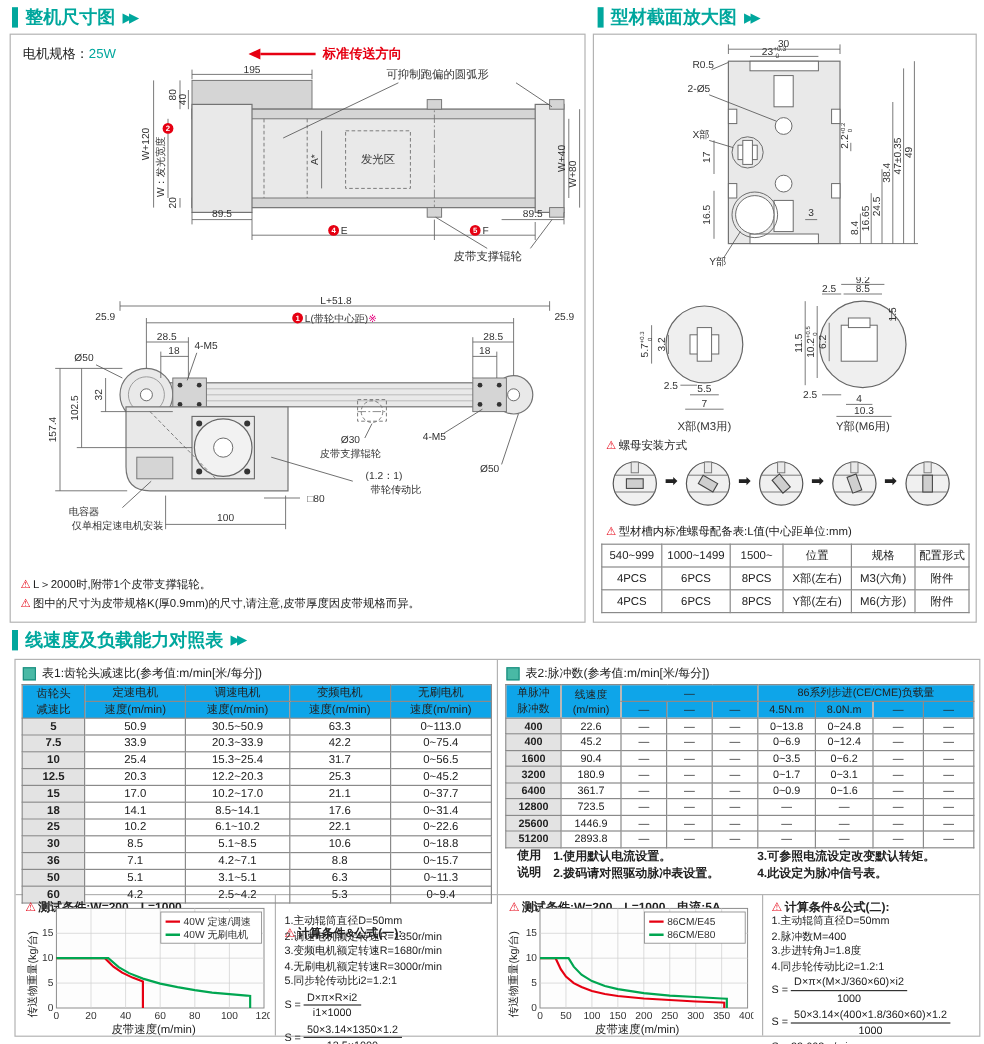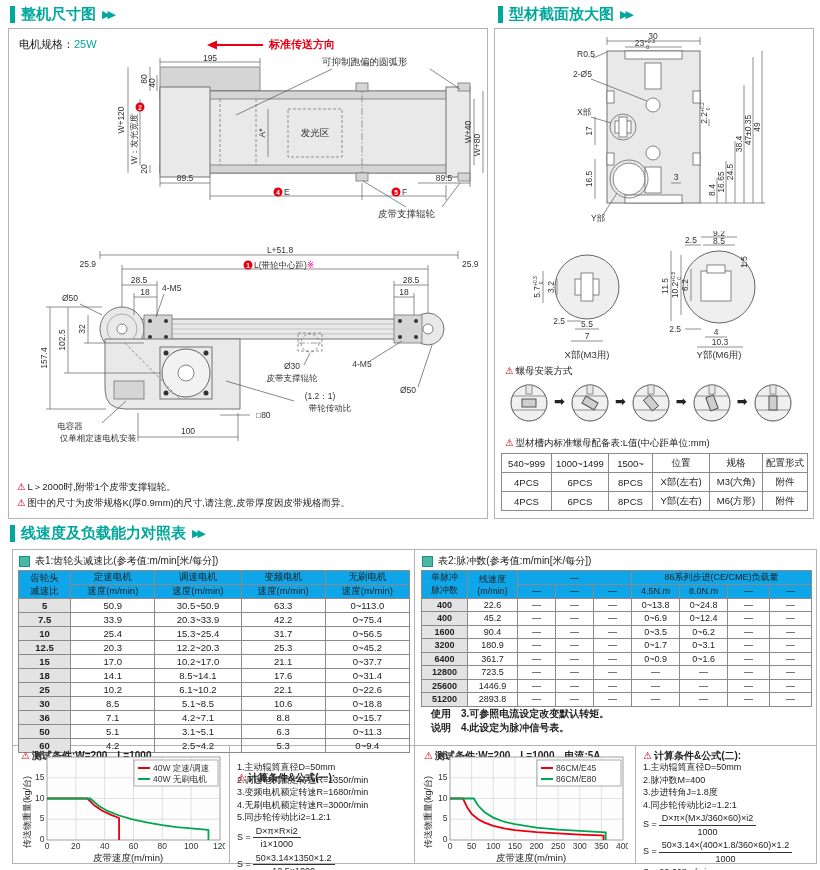--- a/index.html
+++ b/index.html
@@ -735,20 +735,24 @@
             <td>—</td>
             <td>—</td>
             <td>—</td>
             <td>—</td>
             <td>—</td>
           </tr>
         </tbody>
     </table>
     <div class="usage" style="left:408px;top:149px;width:390px;height:44px;">
       <div class="uc"><span>使用</span><br><span>说明</span></div>
+      <div id="useL">
+          <div>1.使用默认电流设置。</div>
+          <div>2.拨码请对照驱动脉冲表设置。</div>
+        </div>
       <div id="useR">
           <div>3.可参照电流设定改变默认转矩。</div>
           <div>4.此设定为脉冲信号表。</div>
         </div>
     </div>
     <div class="cond" style="left:411px;top:199px;">
       <span class="warn">⚠</span><span>测试条件:W=200　L=1000　电流:5A</span>
     </div>
     <div class="cond" style="left:630px;top:199px;">
       <span class="warn">⚠</span><span>计算条件&amp;公式(二):</span>

